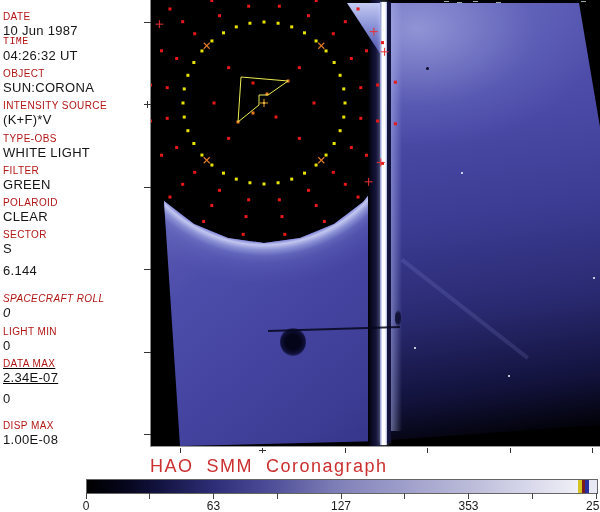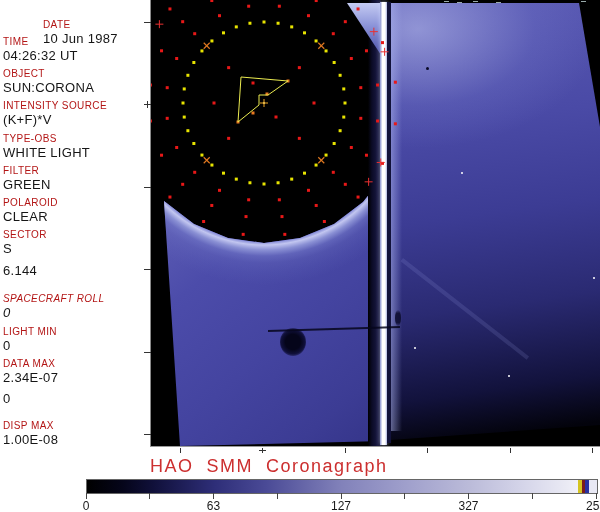--- a/index.html
+++ b/index.html
@@ -53,26 +53,26 @@
   .cbtick{position:absolute;top:493px;width:1px;height:6px;background:#444;}
   .cblabel{position:absolute;top:499px;width:40px;text-align:center;font-size:12px;color:#1a1a1a;}
   .ftick-h{position:absolute;height:1px;background:#333;}
   .ftick-v{position:absolute;width:1px;background:#333;}
 </style>
 </head>
 <body>
 
 <div id="app">
   <div id="sidebar">
-      <div class="field" style="top: 20px; margin-left: 40px;">
+      <div class="field" style="top: 12px;">
         <div class="lbl" style="color: rgb(179, 21, 21);">DATE</div>
         <div class="val">10 Jun 1987</div>
       </div>
       <div class="field" style="top: 37px;">
-        <div class="lbl" style="color: rgb(179, 21, 21);">TIME</div>
+        <div class="lbl" style="color: rgb(179, 21, 21); font-family: Liberation Mono, monospace;">TIME</div>
         <div class="val">04:26:32 UT</div>
       </div>
       <div class="field" style="top: 101px;">
         <div class="lbl" style="color: rgb(179, 21, 21);">INTENSITY SOURCE</div>
         <div class="val">(K+F)*V</div>
       </div>
       <div class="field" style="top: 69px;">
         <div class="lbl" style="color: rgb(179, 21, 21);">OBJECT</div>
         <div class="val">SUN:CORONA</div>
       </div>
@@ -96,21 +96,21 @@
         <div class="val">6.144</div>
       </div>
       <div class="field" style="top: 294px; font-style: italic;">
         <div class="lbl" style="color: rgb(179, 21, 21);">SPACECRAFT ROLL</div>
         <div class="val">0</div>
       </div>
       <div class="field" style="top: 327px;">
         <div class="lbl" style="color: rgb(179, 21, 21);">LIGHT MIN</div>
         <div class="val">0</div>
       </div>
-      <div class="field" style="top: 359px;">
+      <div class="field" style="top: 359px; text-decoration: underline;">
         <div class="lbl" style="color: rgb(179, 21, 21);">DATA MAX</div>
         <div class="val">2.34E-07</div>
       </div>
       <div class="field" style="top: 390px;">
         <div class="val">0</div>
       </div>
       <div class="field" style="top: 421px;">
         <div class="lbl" style="color: rgb(179, 21, 21);">DISP MAX</div>
         <div class="val">1.00E-08</div>
       </div>
@@ -298,15 +298,15 @@
     <div class="cbtick" style="left: 213px;"></div>
     <div class="cbtick" style="left: 276.75px;"></div>
     <div class="cbtick" style="left: 340.5px;"></div>
     <div class="cbtick" style="left: 404.25px;"></div>
     <div class="cbtick" style="left: 468px;"></div>
     <div class="cbtick" style="left: 531.75px;"></div>
     <div class="cbtick" style="left: 595.5px;"></div>
     <div class="cblabel" style="left: 66px;">0</div>
     <div class="cblabel" style="left: 193.5px;">63</div>
     <div class="cblabel" style="left: 321px;">127</div>
-    <div class="cblabel" style="left: 448.5px;">327</div>
+    <div class="cblabel" style="left: 448.5px;">353</div>
     <div class="cblabel" style="left: 576px;">255</div>
   </div>
 
 </body></html>

